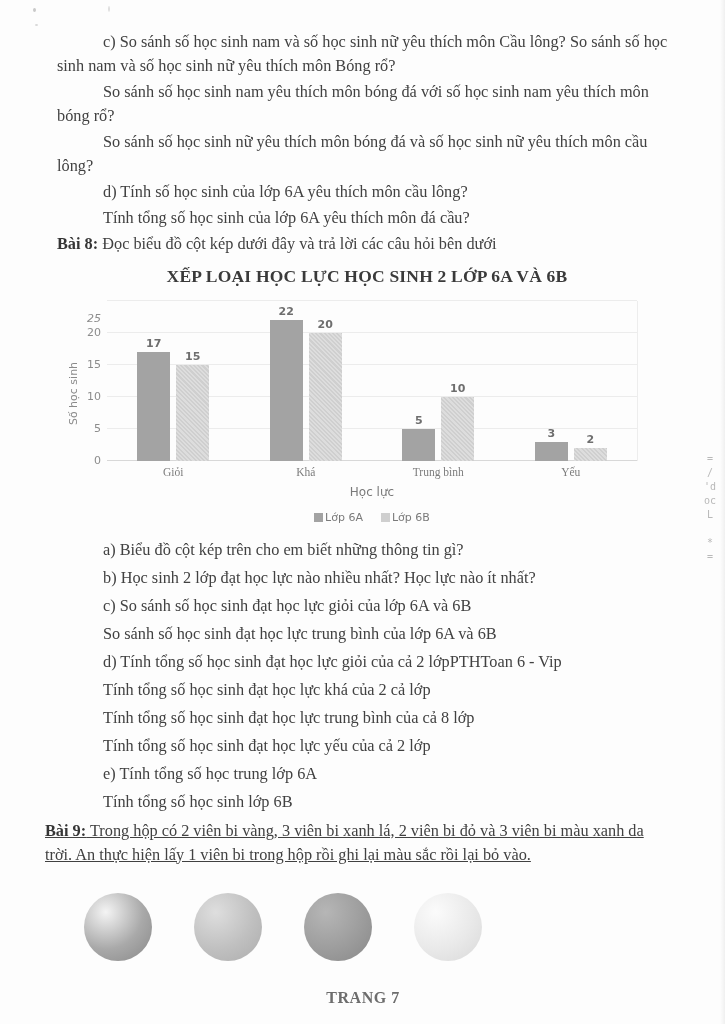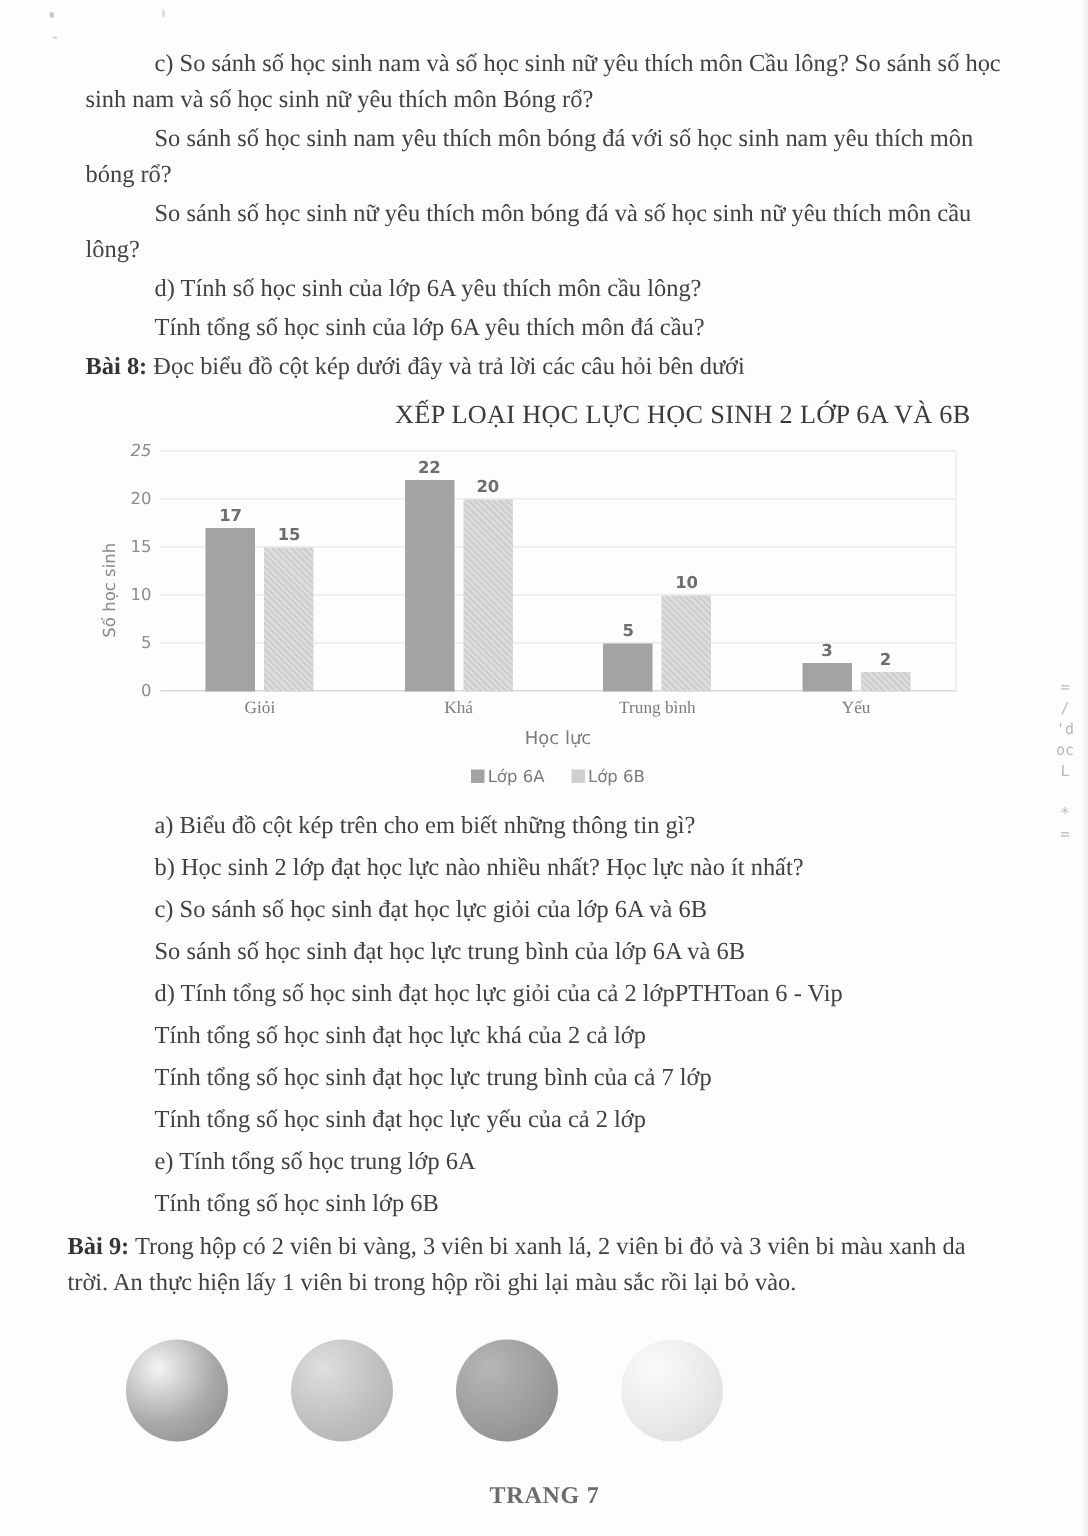--- a/index.html
+++ b/index.html
@@ -6,22 +6,22 @@
   .page{position:relative;width:725px;height:1024px;margin:0 auto;background:#fdfdfd;
         overflow:hidden;box-sizing:border-box;padding:30px 56px 0 57px;
         font-family:"Liberation Serif","DejaVu Serif",serif;color:#414141;}
   .page::after{content:"";position:absolute;top:0;right:0;width:5px;height:100%;
         background:linear-gradient(to right,rgba(0,0,0,0),rgba(0,0,0,.05));}
   .para{margin:0 0 2px 0;font-size:16.3px;line-height:24px;}
   .para.indent{text-indent:46px;}
   .bold{font-weight:bold;color:#353535;}
   
   .chart{margin:10px 0 14px 4px;width:600px;font-family:"DejaVu Sans","Liberation Sans",sans-serif;}
-  .chart-title{font-family:"Liberation Serif","DejaVu Serif",serif;font-weight:normal;
-        font-size:17.5px;color:#3a3a3a;text-align:right;width:560px;margin:0 0 14px 26px;
+  .chart-title{font-family:"Liberation Serif","DejaVu Serif",serif;font-weight:bold;
+        font-size:17.5px;color:#3a3a3a;text-align:center;width:560px;margin:0 0 14px 26px;
         letter-spacing:.2px;}
   .chart-body{display:flex;align-items:stretch;}
   .y-axis-label{width:16px;position:relative;}
   .y-axis-label span{position:absolute;top:86px;left:-28px;transform:rotate(-90deg);
         transform-origin:center;font-size:11px;color:#8a8a8a;white-space:nowrap;display:block;width:80px;text-align:center;}
   .plot-col{flex:1;}
   .plot{position:relative;height:160px;margin-left:30px;width:530px;
         border-right:1px solid #ededed;}
   .gridline{position:absolute;left:0;right:0;height:1px;background:#ececec;}
   .gridline.zero{background:#d8d8d8;}
@@ -33,21 +33,21 @@
   .bar{width:33px;}
   .bar.s1{background-image:repeating-linear-gradient(45deg,rgba(255,255,255,.28) 0 1.5px,rgba(0,0,0,0) 1.5px 3px);}
   .cats{display:flex;margin-left:30px;width:530px;margin-top:5px;font-family:Liberation Serif, serif;}
   .cat{flex:1;text-align:center;font-size:11.5px;color:#7c7c7c;}
   .x-axis-label{margin-left:30px;width:530px;text-align:center;font-size:12px;color:#7a7a7a;margin-top:7px;}
   .legend{margin-left:30px;width:530px;display:flex;justify-content:center;gap:18px;margin-top:12px;}
   .legend-item{display:flex;align-items:center;gap:2px;font-size:11px;color:#7a7a7a;}
   .swatch{width:9px;height:9px;display:inline-block;}
   
   .questions .para{margin:0 0 3.5px 0;line-height:24.5px;}
-  .bai9{margin-left:-12px;margin-top:4px;}
+  .bai9{margin-left:-12px;margin-top:4px;text-decoration:underline;}
   
   .marbles{display:flex;gap:42px;margin:26px 0 0 27px;}
   .marble{width:68px;height:68px;border-radius:50%;}
   
   .footer{text-align:center;font-weight:bold;font-size:16px;color:#6d6d6d;margin-top:28px;
         letter-spacing:.5px;}
   .margin-artifact{position:absolute;right:8px;top:452px;font-size:10px;line-height:14px;
         color:#b9b9b9;white-space:pre-line;text-align:center;width:14px;
         font-family:"DejaVu Sans Mono","Liberation Mono",monospace;}
   .speck{position:absolute;background:#c9c9c9;border-radius:50%;}
@@ -85,21 +85,21 @@
             <div class="ytick" style="bottom: -6px;">0</div>
             <div class="gridline" style="bottom: 32px;"></div>
             <div class="ytick" style="bottom: 26px;">5</div>
             <div class="gridline" style="bottom: 64px;"></div>
             <div class="ytick" style="bottom: 58px;">10</div>
             <div class="gridline" style="bottom: 96px;"></div>
             <div class="ytick" style="bottom: 90px;">15</div>
             <div class="gridline" style="bottom: 128px;"></div>
             <div class="ytick" style="bottom: 122px;">20</div>
             <div class="gridline" style="bottom: 160px;"></div>
-            <div class="ytick" style="bottom: 154px; font-style: italic;">25</div>
+            <div class="ytick" style="bottom: 136px; font-style: italic;">25</div>
             <div class="groups">
               <div class="group">
                 <div class="bar-wrap">
                   <div class="bar-value">17</div>
                   <div class="bar s0" style="height: 108.8px; background: rgb(163, 163, 163);"></div>
                 </div>
                 <div class="bar-wrap">
                   <div class="bar-value">15</div>
                   <div class="bar s1" style="height: 96px; background: repeating-linear-gradient(45deg, rgba(255, 255, 255, 0.3) 0px, rgba(255, 255, 255, 0.3) 1.5px, rgba(0, 0, 0, 0) 1.5px, rgba(0, 0, 0, 0) 3px) rgb(207, 207, 207);"></div>
                 </div>
@@ -157,21 +157,21 @@
     </div>
   </div>
 
   <div id="questions" class="questions">
       <p class="para indent">a) Biểu đồ cột kép trên cho em biết những thông tin gì?</p>
       <p class="para indent">b) Học sinh 2 lớp đạt học lực nào nhiều nhất? Học lực nào ít nhất?</p>
       <p class="para indent">c) So sánh số học sinh đạt học lực giỏi của lớp 6A và 6B</p>
       <p class="para indent">So sánh số học sinh đạt học lực trung bình của lớp 6A và 6B</p>
       <p class="para indent">d) Tính tổng số học sinh đạt học lực giỏi của cả 2 lớpPTHToan 6 - Vip</p>
       <p class="para indent">Tính tổng số học sinh đạt học lực khá của 2 cả lớp</p>
-      <p class="para indent">Tính tổng số học sinh đạt học lực trung bình của cả 7 lớp</p>
+      <p class="para indent">Tính tổng số học sinh đạt học lực trung bình của cả 8 lớp</p>
       <p class="para indent">Tính tổng số học sinh đạt học lực yếu của cả 2 lớp</p>
       <p class="para indent">e) Tính tổng số học trung lớp 6A</p>
       <p class="para indent">Tính tổng số học sinh lớp 6B</p>
     </div>
 
   <p class="para bai9"><span class="bold">Bài 9:</span><span> Trong hộp có 2 viên bi vàng, 3 viên bi xanh lá, 2 viên bi đỏ và 3 viên bi màu xanh da trời. An thực hiện lấy 1 viên bi trong hộp rồi ghi lại màu sắc rồi lại bỏ vào.</span></p>
 
   <div id="marbles" class="marbles">
       <div class="marble" style="background: radial-gradient(circle at 32% 28%, rgb(244, 244, 244) 0%, rgb(169, 169, 169) 55%, rgb(139, 139, 139) 95%);"></div>
       <div class="marble" style="background: radial-gradient(circle at 32% 28%, rgb(222, 222, 222) 0%, rgb(192, 192, 192) 55%, rgb(174, 174, 174) 95%);"></div>

